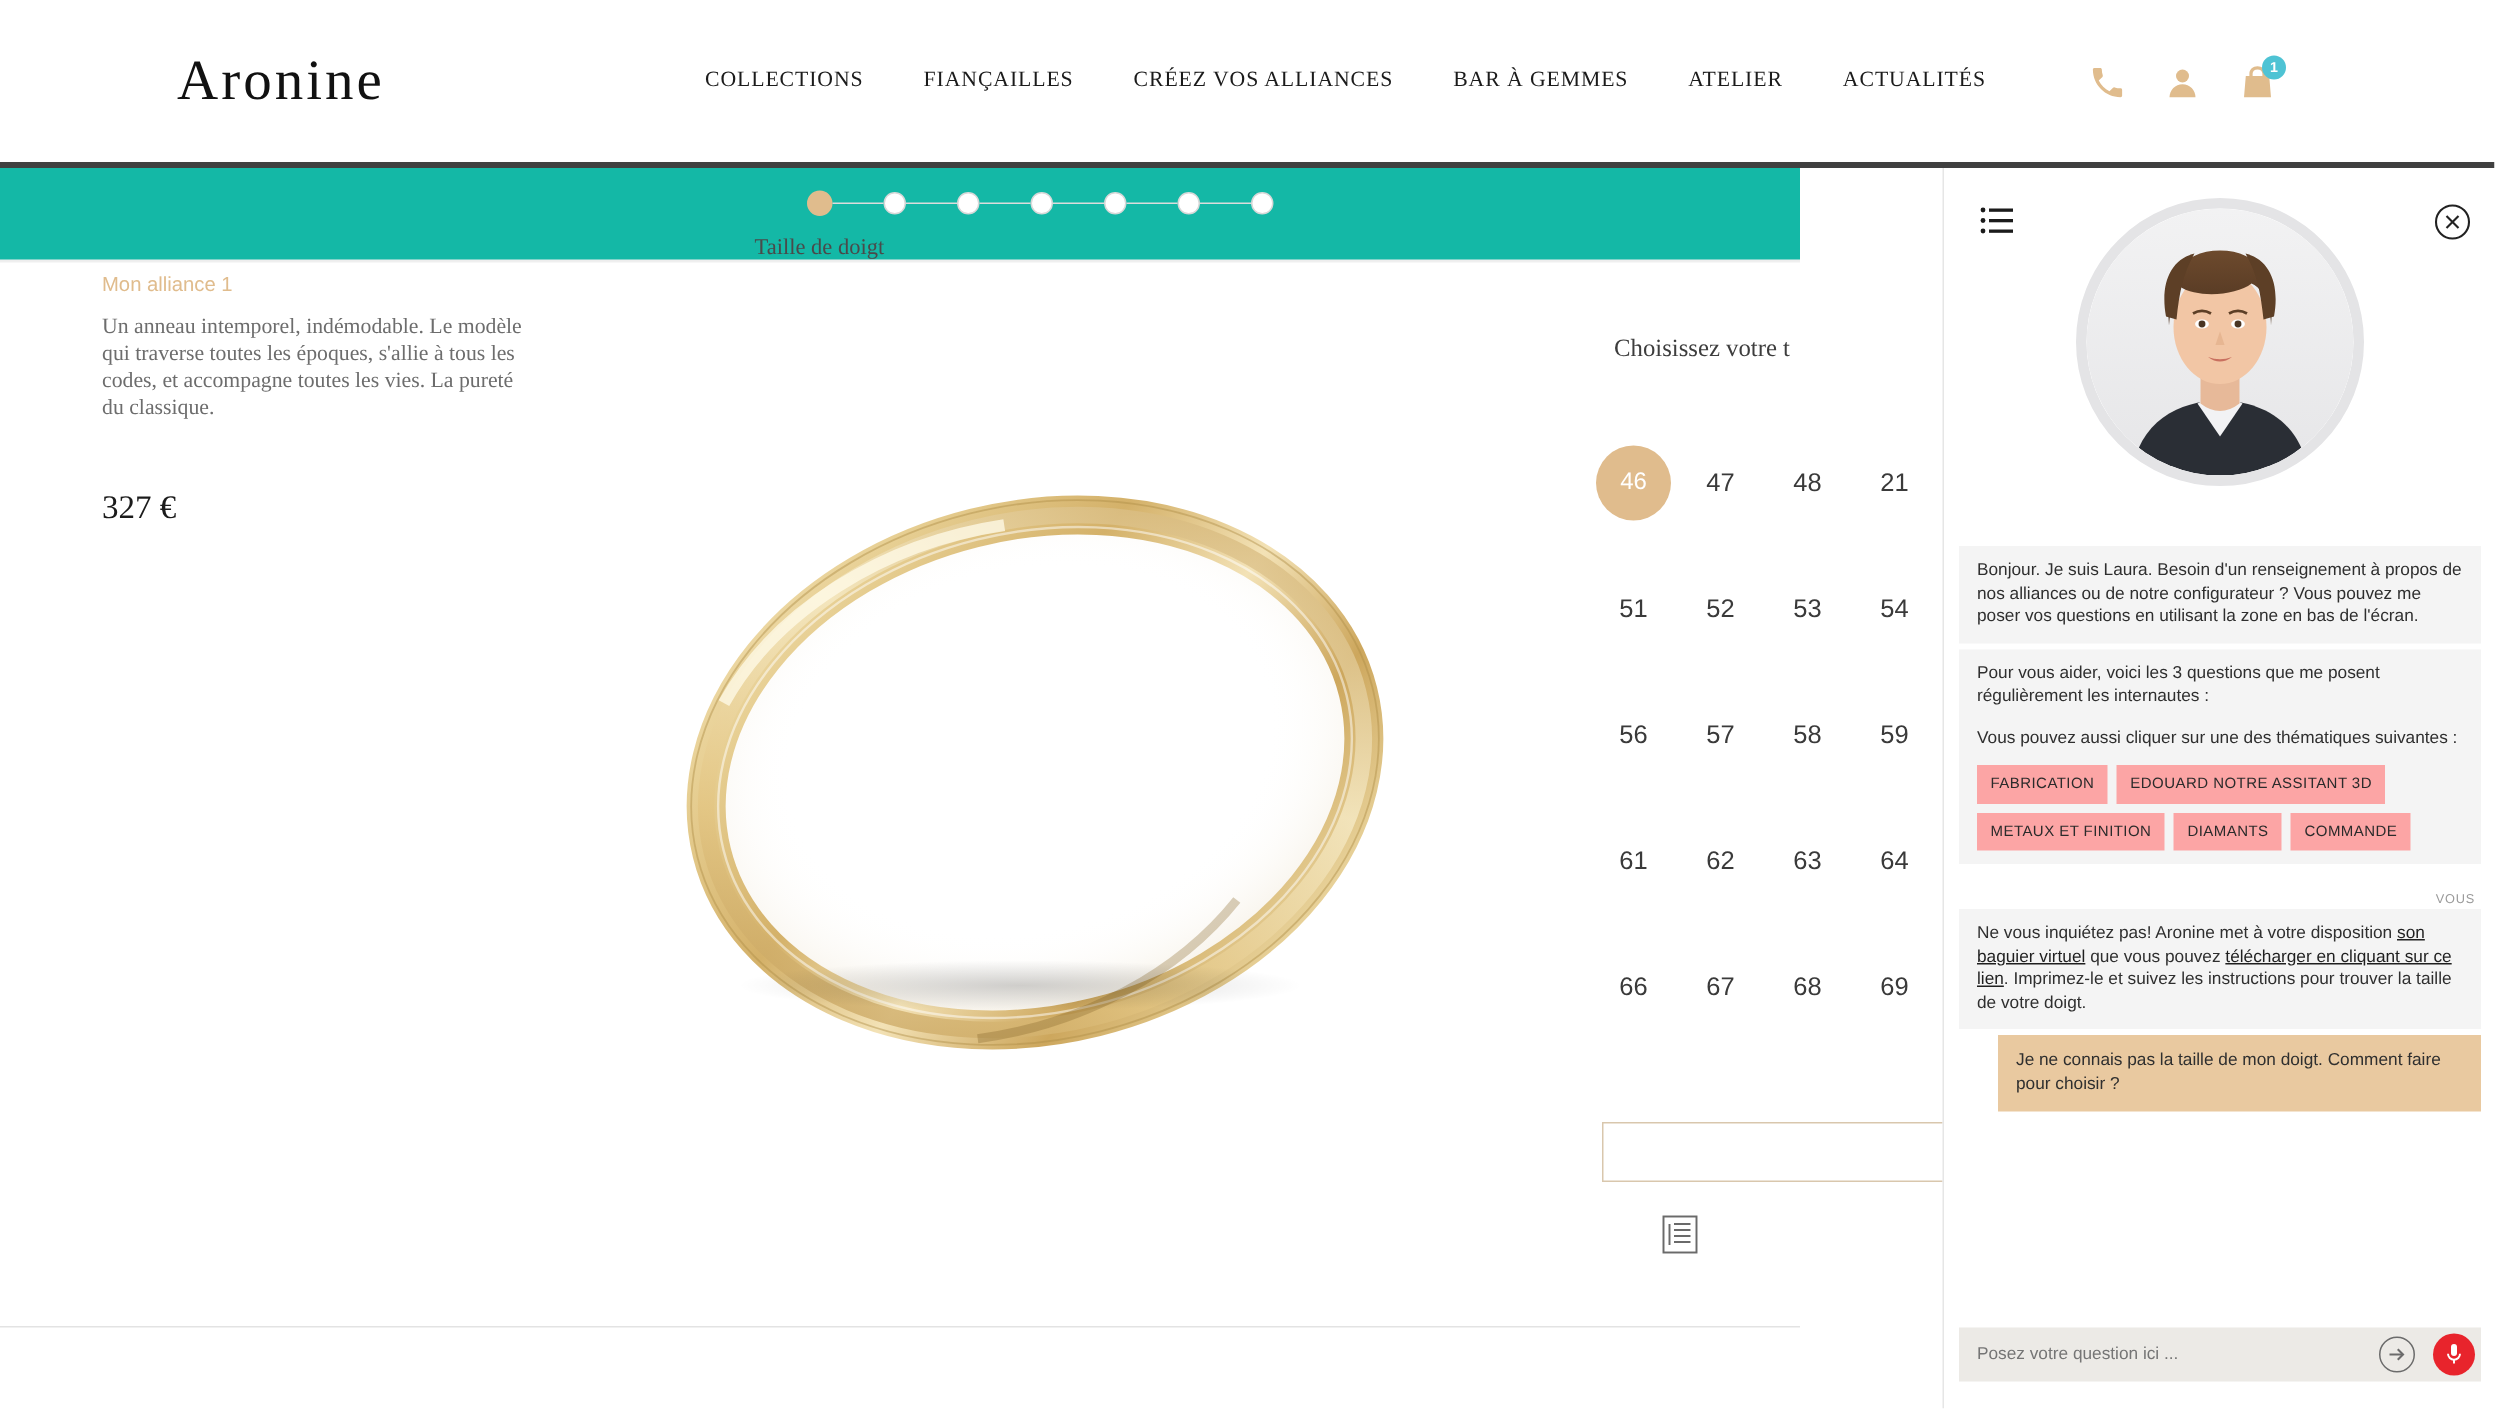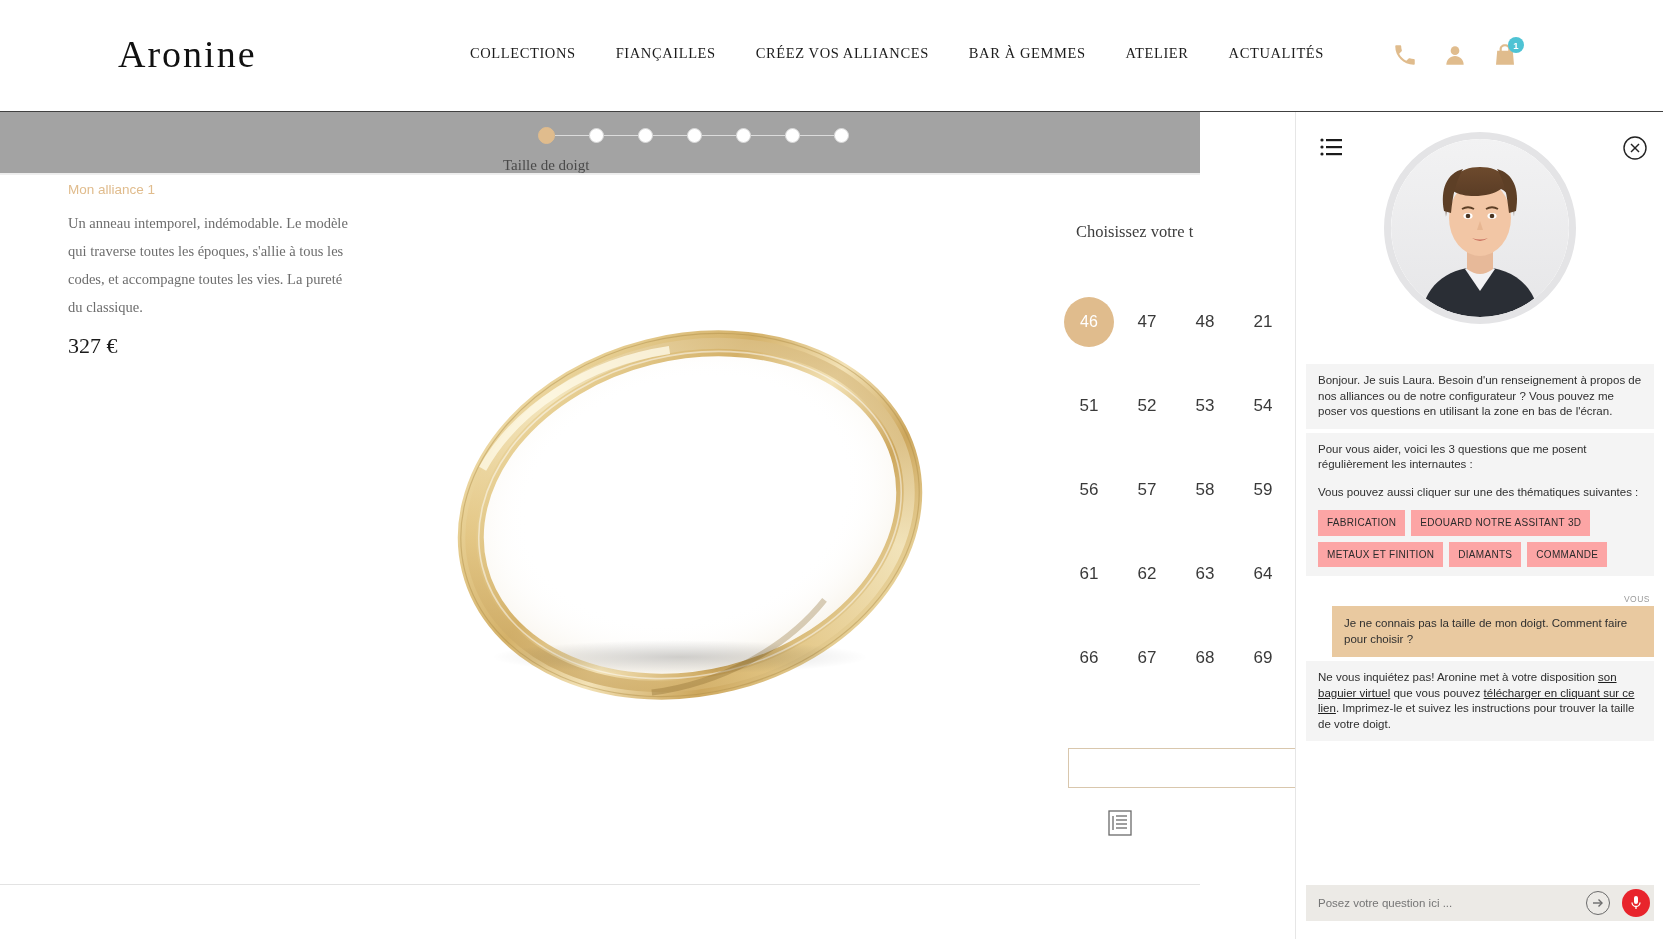--- a/index.html
+++ b/index.html
@@ -7,21 +7,21 @@
     width: 1663px; height: 939px;
     font-family: "Liberation Sans", sans-serif;
     background: #ffffff;
     overflow: hidden;
   }
   .page { position: relative; width: 1663px; height: 939px; background:#fff; }
 
   
   .header {
     position: absolute; top: 0; left: 0; width: 1663px; height: 112px;
-    background: #ffffff; border-bottom: 1px solid #404040;
+    background: #ffffff; border-bottom: 4px solid #404040;
     display: flex; align-items: center;
   }
   .logo {
     position: absolute; left: 118px; top: 32px;
     font-family: "Liberation Serif", serif;
     font-size: 38px; letter-spacing: 2px; color: #111; font-weight: 400;
   }
   .nav {
     position: absolute; left: 470px; top: 45px;
     display: flex; gap: 40px; align-items: center;
@@ -41,21 +41,21 @@
     position: absolute; top: -5px; right: -6px;
     width: 16px; height: 16px; border-radius: 50%;
     background: #4ec3d4; color: #fff; font-size: 9.5px;
     display: flex; align-items: center; justify-content: center;
     font-family: "Liberation Sans", sans-serif; font-weight: bold;
   }
 
   
   .stepper-wrap {
     position: absolute; top: 112px; left: 0; width: 1200px; height: 62px;
-    background: #a3a3a3; border-bottom: 1px solid #ededed;
+    background: #14b8a6; border-bottom: 1px solid #ededed;
   }
   .steps {
     position: absolute; left: 538px; top: 15px;
     display: flex; align-items: center;
   }
   .step-dot {
     width: 15px; height: 15px; border-radius: 50%;
     background: #fff; border: 1px solid #d8d8d8; cursor: pointer; flex: none;
   }
   .step-dot.active { background: #e0bc8d; border-color:#e0bc8d; width:17px; height:17px; }
@@ -73,21 +73,21 @@
   .prod-eyebrow {
     font-family: "Liberation Sans", sans-serif;
     font-size: 13.5px; color: #e0bc8d; margin-bottom: 12px;
   }
   .prod-title {
     font-family: "Liberation Serif", serif;
     font-size: 25px; color: #1b1b1b; font-weight: 400; margin-bottom: 20px;
   }
   .prod-desc {
     font-family: "Liberation Serif", serif;
-    font-size: 14.5px; line-height: 28px; color: #6d6d6d; margin-bottom: 12px;
+    font-size: 14.5px; line-height: 18px; color: #6d6d6d; margin-bottom: 44px;
   }
   .prod-price {
     font-family: "Liberation Serif", serif;
     font-size: 22px; color: #1b1b1b;
   }
 
   
   .ring-stage {
     position: absolute; left: 380px; top: 300px; width: 620px; height: 430px;
   }
@@ -484,26 +484,26 @@
           <span class="tag">EDOUARD NOTRE ASSITANT 3D</span>
           <span class="tag">METAUX ET FINITION</span>
           <span class="tag">DIAMANTS</span>
           <span class="tag">COMMANDE</span>
         </div>
       </div>
 
       <div class="spacer-msg"></div>
 
       <div class="msg-label-you">VOUS</div>
+      <div class="msg bot">
+        <span>Ne vous inquiétez pas! Aronine met à votre disposition </span><span class="inline-link">son baguier virtuel</span><span> que vous pouvez </span><span class="inline-link">télécharger en cliquant sur ce lien</span><span>. Imprimez-le et suivez les instructions pour trouver la taille de votre doigt.</span>
+      </div>
+
       <div class="msg user">
         <span>Je ne connais pas la taille de mon doigt. Comment faire pour choisir ?</span>
-      </div>
-
-      <div class="msg bot">
-        <span>Ne vous inquiétez pas! Aronine met à votre disposition </span><span class="inline-link">son baguier virtuel</span><span> que vous pouvez </span><span class="inline-link">télécharger en cliquant sur ce lien</span><span>. Imprimez-le et suivez les instructions pour trouver la taille de votre doigt.</span>
       </div>
 
     </div>
 
     <div class="chat-input-row">
       <input class="chat-input" type="text" placeholder="Posez votre question ici ..." style="">
       <div class="send-btn">
         <svg width="14" height="14" viewBox="0 0 14 14" fill="none" stroke="#6b6b6b" stroke-width="1.4">
           <line x1="2" y1="7" x2="11" y2="7"></line>
           <polyline points="7.5,3.5 11,7 7.5,10.5"></polyline>

